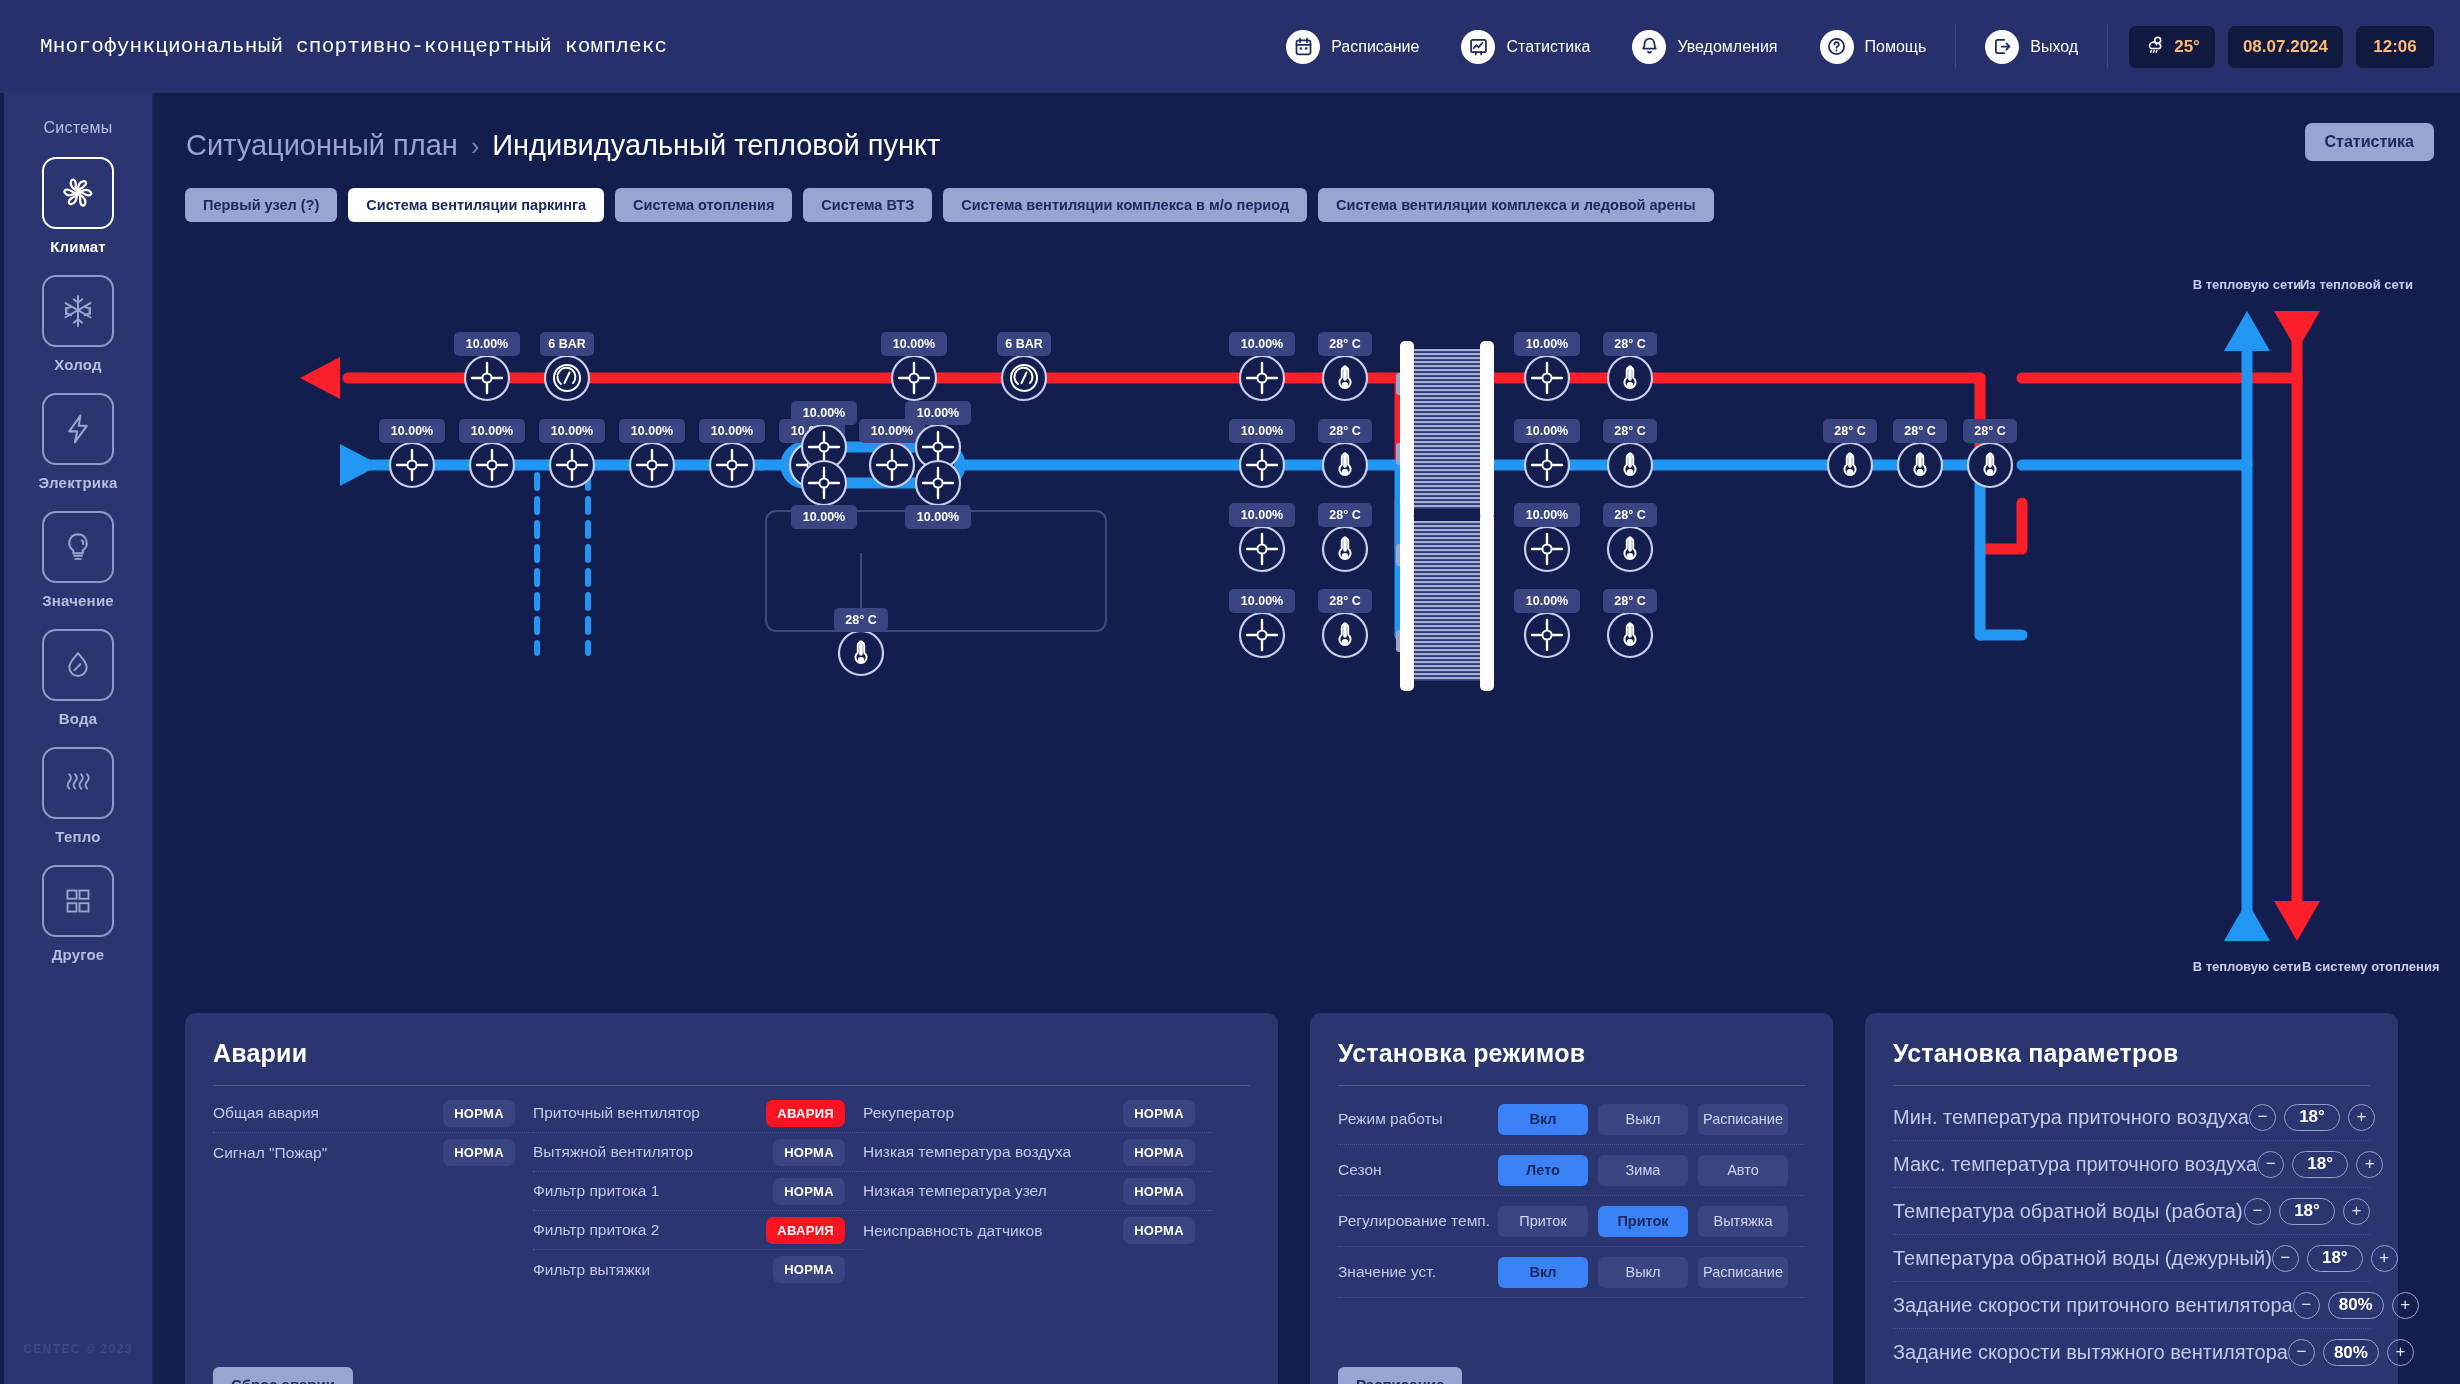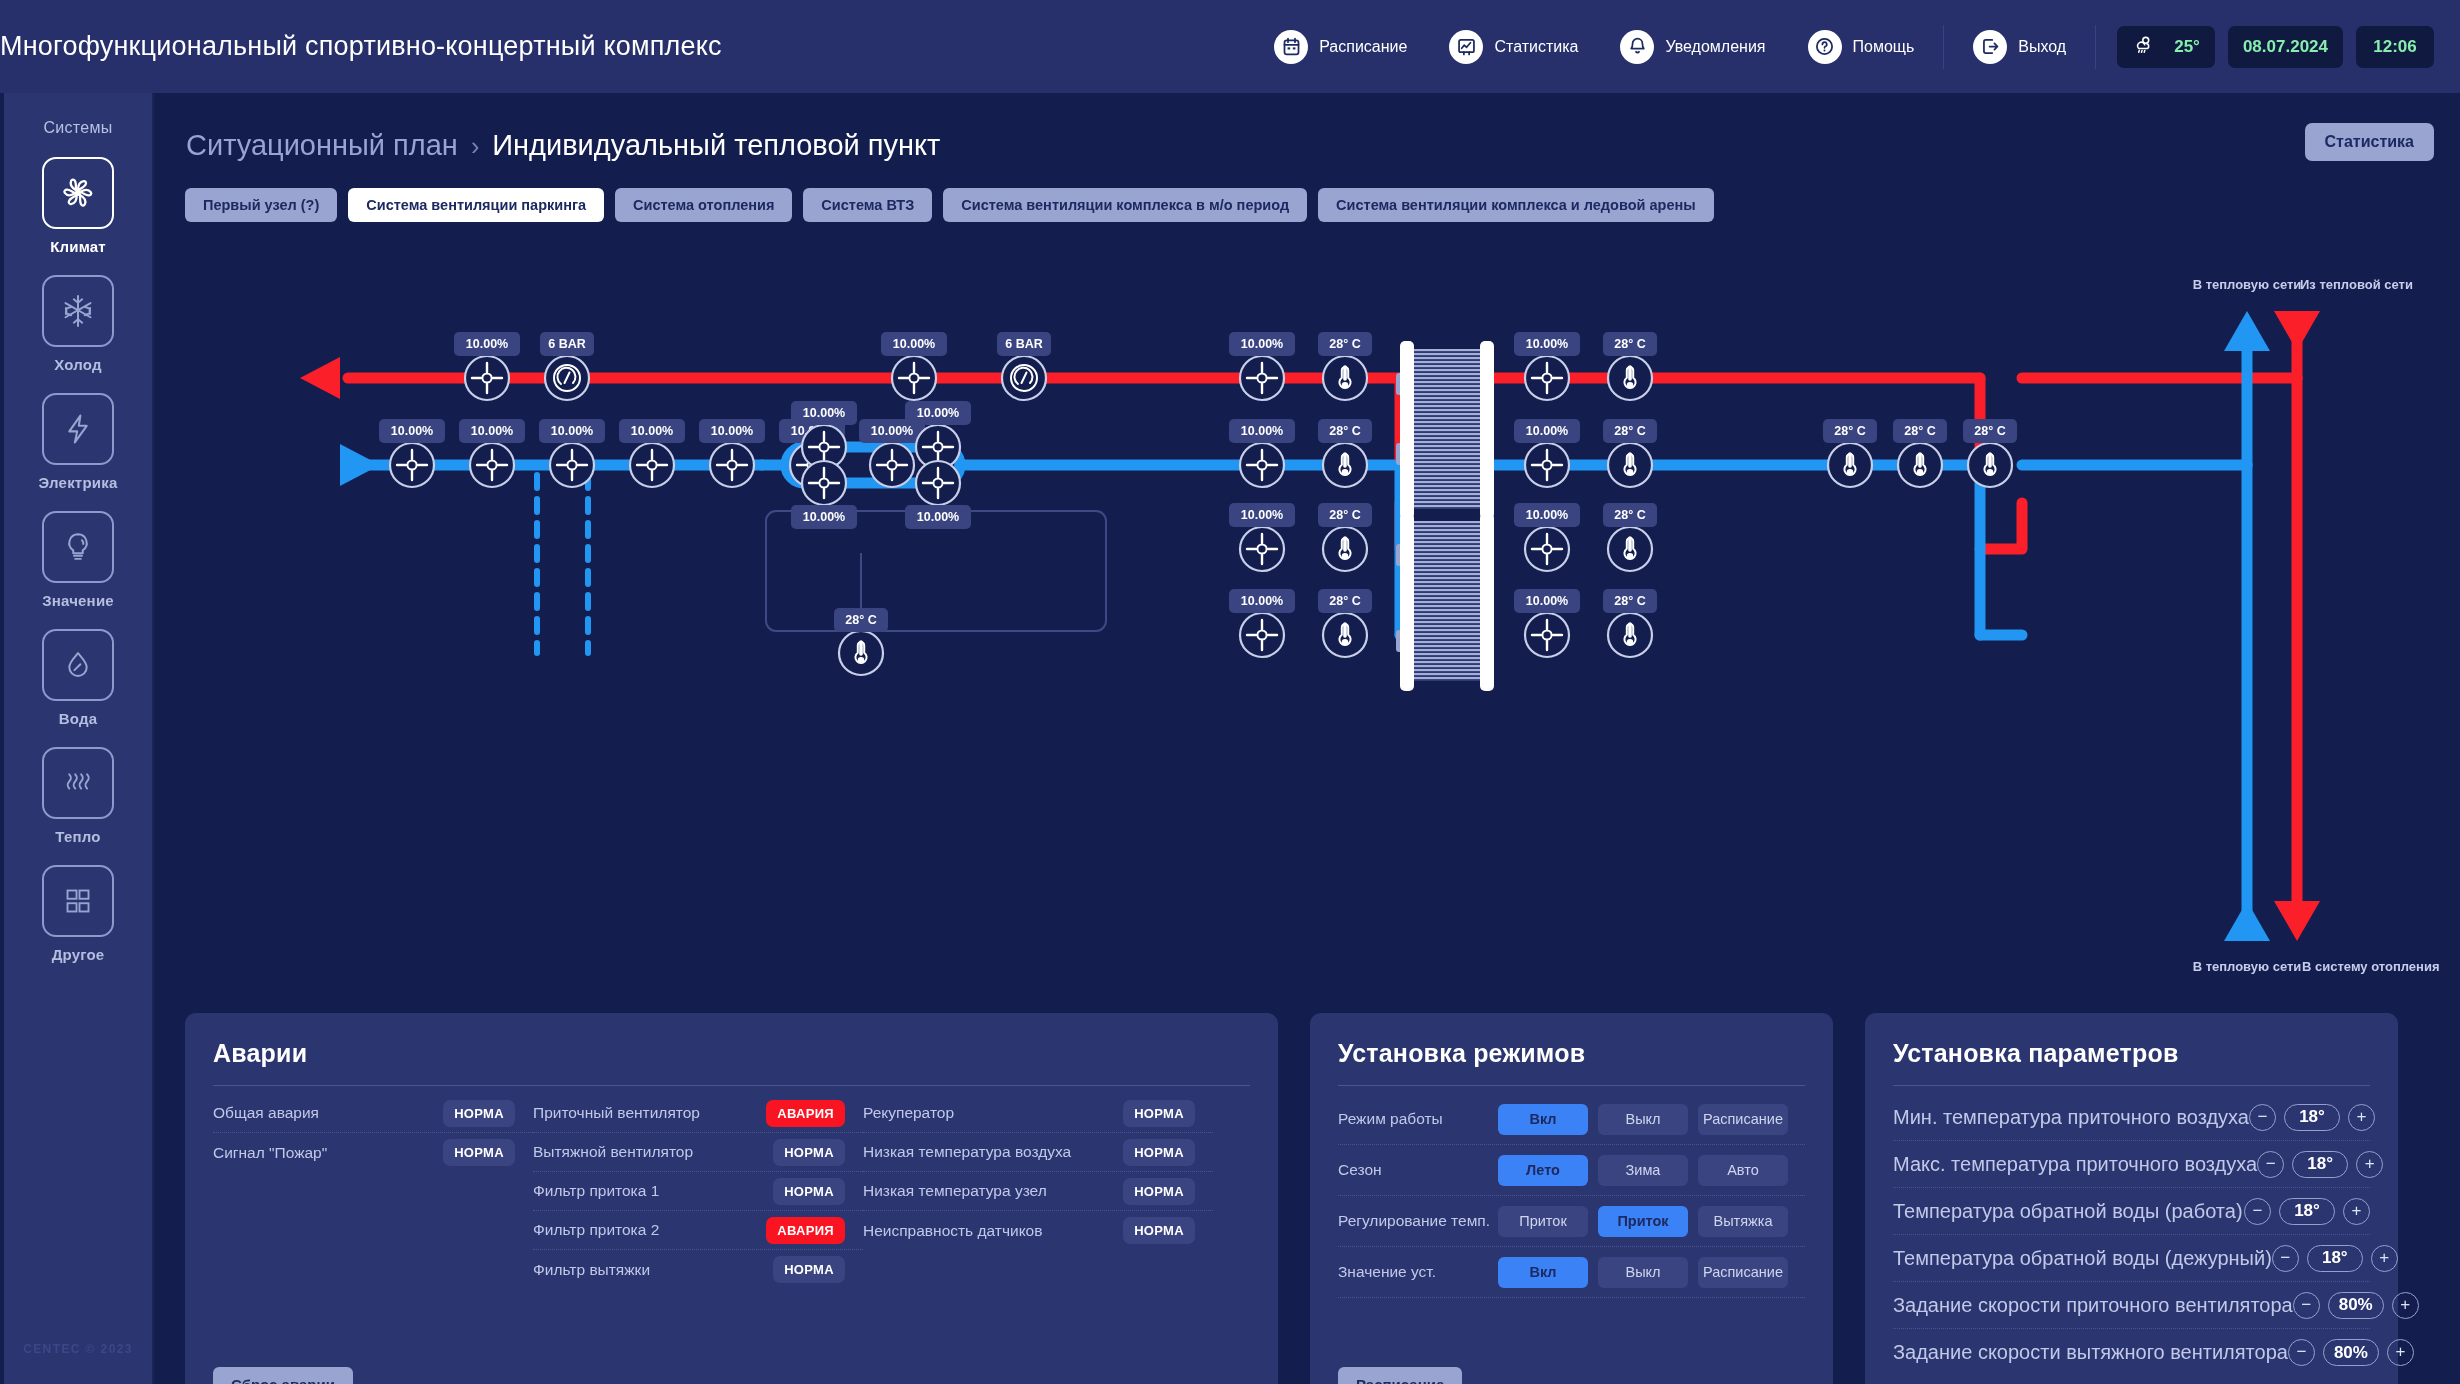--- a/index.html
+++ b/index.html
@@ -11,36 +11,36 @@
     -webkit-font-smoothing:antialiased;
   }
   .app{position:relative;width:2460px;height:1384px;background:#141e4e;}
 
   
   .header{
     position:absolute;left:0;top:0;width:2460px;height:93px;
     background:#27306b;display:flex;align-items:center;
   }
   .brand{
-    font-size:27px;font-weight:400;letter-spacing:.2px;color:#fff;
-    white-space:nowrap;
+    font-size:21px;font-weight:400;letter-spacing:.2px;color:#fff;
+    margin-left:40px;white-space:nowrap;font-family:Liberation Mono, monospace;
   }
   .hdr-right{margin-left:auto;display:flex;align-items:center;padding-right:26px;gap:0;}
   .hdr-item{display:flex;align-items:center;gap:11px;padding:0 21px;cursor:pointer;}
   .hdr-item span.lbl{font-size:16px;color:#fff;white-space:nowrap}
   .circ{
     width:34px;height:34px;border-radius:50%;background:#fff;
     display:flex;align-items:center;justify-content:center;flex:0 0 auto;
   }
   .circ svg{display:block}
   .divider{width:1px;height:44px;background:#4b5490;opacity:.55;margin:0 8px}
   .chip{
     height:42px;min-width:78px;border-radius:7px;background:#10193f;
-    display:flex;align-items:center;justify-content:center;gap:20px;
-    font-size:17px;font-weight:700;color:#86efac;padding:3px 15px;margin-left:13px;
+    display:flex;align-items:center;justify-content:center;gap:8px;
+    font-size:17px;font-weight:700;color:#fdba74;padding:3px 15px;margin-left:13px;
   }
 
   
   .sidebar{
     position:absolute;left:4px;top:93px;width:150px;height:1291px;
     background:#2b3570;border-right:2px solid #1b2458;
     display:flex;flex-direction:column;align-items:center;padding-top:26px;
   }
   .side-title{font-size:16px;color:#b9c0e2;margin-bottom:20px;letter-spacing:.3px}
   .side-item{display:flex;flex-direction:column;align-items:center;margin-bottom:20px;cursor:pointer;width:100%}

